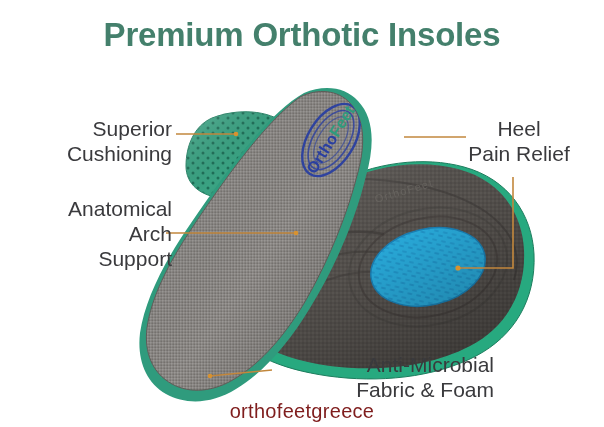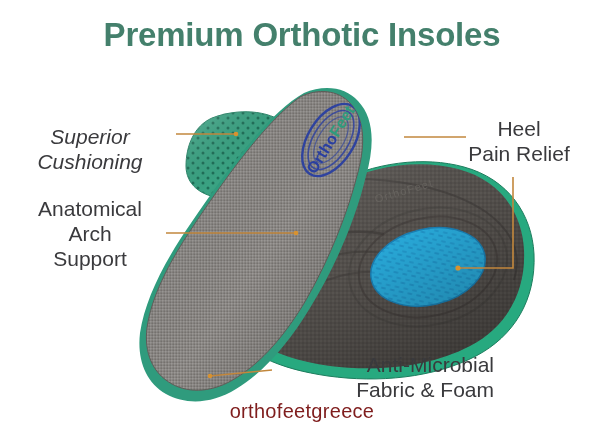--- a/index.html
+++ b/index.html
@@ -38,30 +38,29 @@
     position: absolute;
     color: #3a3a3d;
     font-size: 21px;
     line-height: 25px;
     font-weight: 400;
     font-family: "Liberation Sans", sans-serif;
     white-space: pre-line;
   }
   #label-cushioning {
     left: 8px;
-    top: 124px;
+    top: 116px;
     width: 164px;
-    text-align: center;
-    font-style: italic;
+    text-align: right;
   }
   #label-arch {
     left: 8px;
     top: 196px;
     width: 164px;
-    text-align: center;
+    text-align: right;
   }
   #label-heel {
     left: 440px;
     top: 116px;
     width: 158px;
     text-align: center;
   }
   #label-fabric {
     left: 274px;
     top: 352px;

